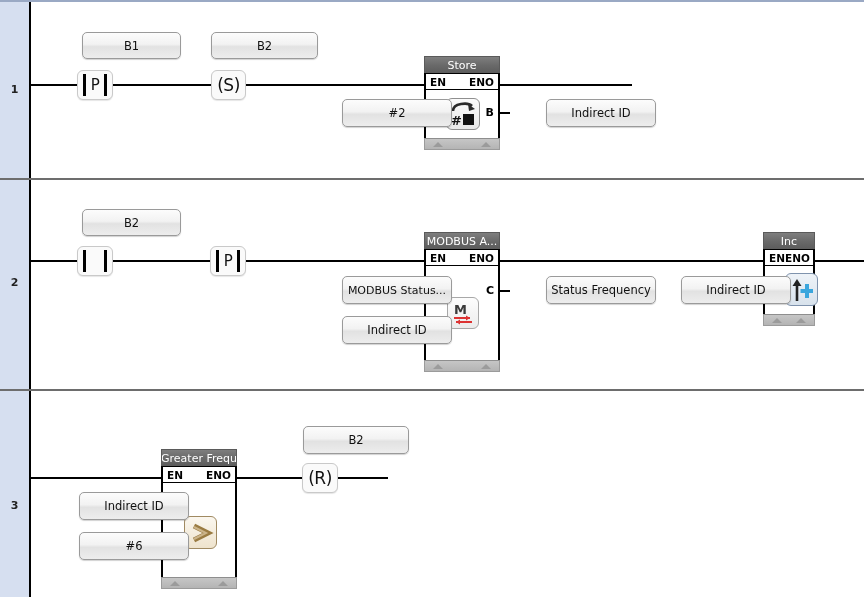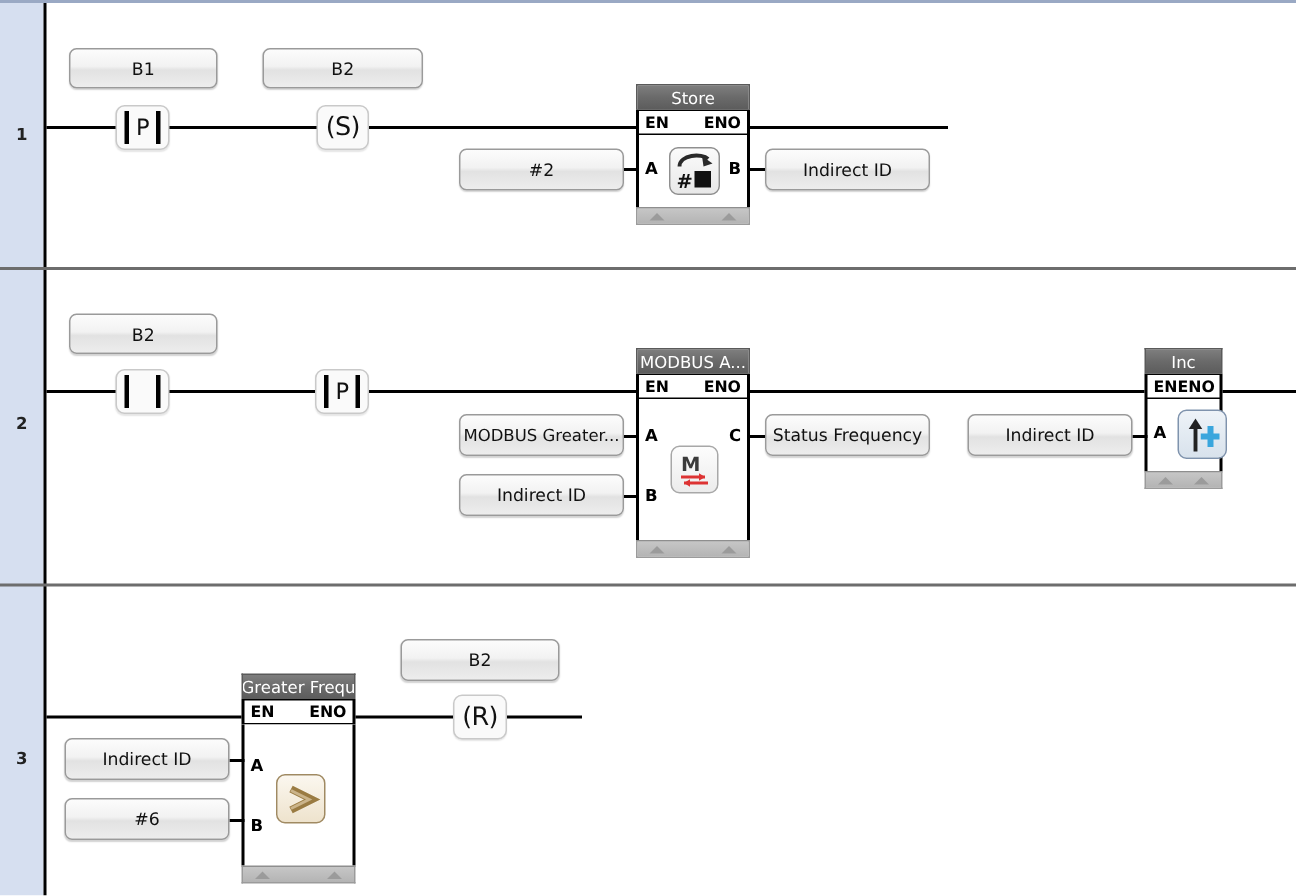--- a/index.html
+++ b/index.html
@@ -33,21 +33,21 @@
   .opbox{
     position:absolute;
     box-sizing:border-box;
     border:1px solid #9a9a9a;
     border-radius:5px;
     background:linear-gradient(to bottom,#fcfcfc 0%,#f2f2f2 45%,#e2e2e2 55%,#ededed 100%);
     box-shadow:0 1px 1px rgba(0,0,0,.18);
     display:flex;align-items:center;justify-content:center;
     font-size:11.5px;color:#111;
     font-family:"DejaVu Sans", sans-serif;
-    white-space:nowrap;overflow:hidden;
+    white-space:nowrap;overflow:hidden;margin-left:36px;
   }
 
   
   .elem{
     position:absolute;
     box-sizing:border-box;
     border:1px solid #c9c9c9;
     border-radius:6px;
     background:#fafafa;
     display:flex;align-items:center;justify-content:center;
@@ -212,21 +212,21 @@
         </svg>
       </div>
     </div>
     <div class="fb-foot">
       <div class="tri" style="left:8px;"></div>
       <div class="tri" style="right:8px;"></div>
     </div>
   </div>
 
   <div class="pin-stub" style="left:416px;top:290px;width:10px;"></div>
-  <div class="opbox" style="left:306px;top:276px;width:110px;height:28px;font-size:11px;">MODBUS Greater...</div>
+  <div class="opbox" style="left:306px;top:276px;width:110px;height:28px;font-size:11px;">MODBUS Status...</div>
   <div class="pin-stub" style="left:416px;top:330px;width:10px;"></div>
   <div class="opbox" style="left:306px;top:316px;width:110px;height:28px;">Indirect ID</div>
   <div class="pin-stub" style="left:500px;top:290px;width:10px;"></div>
   <div class="opbox" style="left:510px;top:276px;width:110px;height:28px;">Status Frequency</div>
 
   <div class="fb" style="left:763px;top:232px;width:52px;">
     <div class="fb-head">Inc</div>
     <div class="fb-en">
       <span>EN</span>
       <span>ENO</span>

